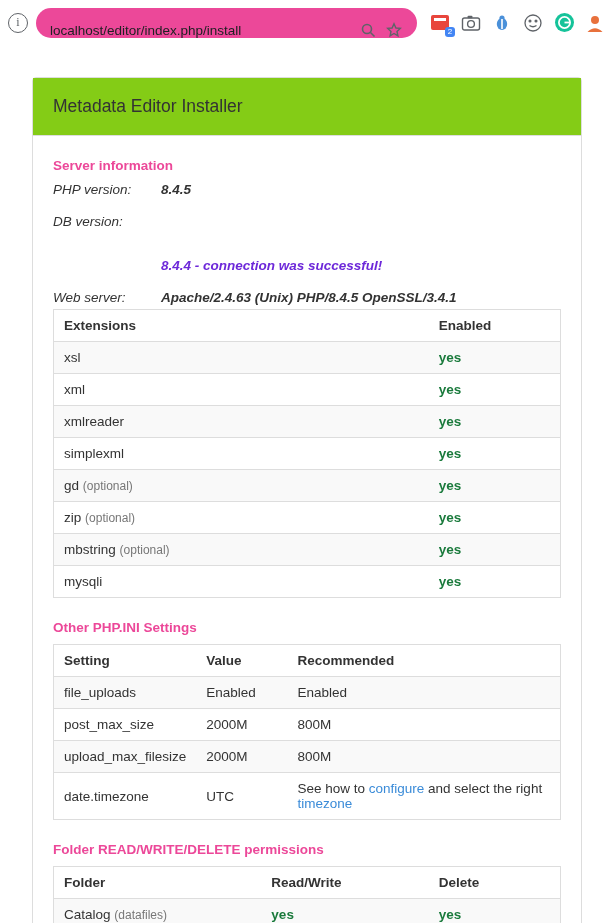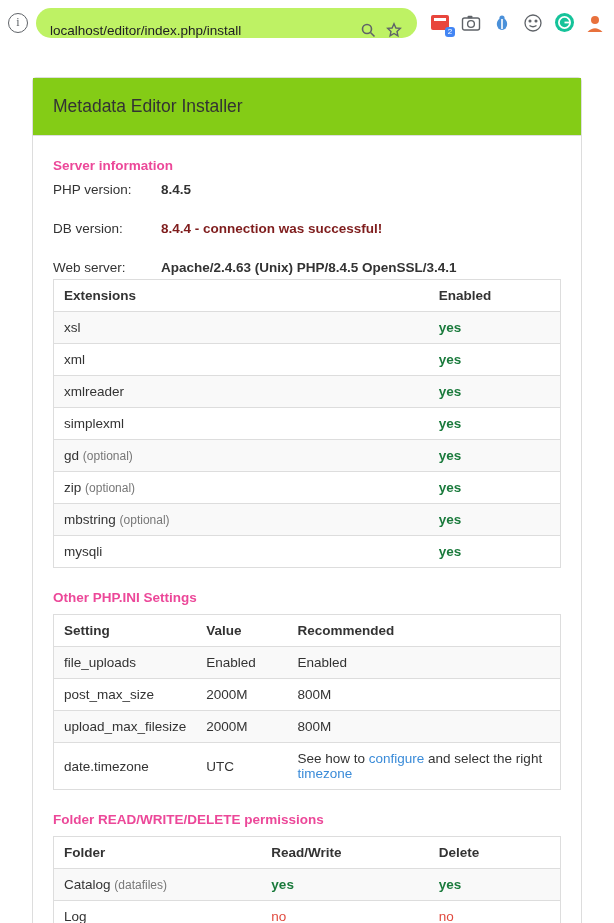--- a/index.html
+++ b/index.html
@@ -25,21 +25,21 @@
     border: 1.5px solid #5f6368;
     border-radius: 50%;
     display: flex; align-items: center; justify-content: center;
     font-size: 12px; color: #5f6368;
     flex: 0 0 auto;
     font-family: "Liberation Serif", serif;
   }
   .omnibox {
     flex: 1 1 auto;
     height: 30px;
-    background: #bef264;
+    background: #ec4899;
     border-radius: 16px;
     display: flex;
     align-items: center;
     padding: 15px 10px 0 14px;
     min-width: 0;
   }
   .omnibox .url {
     flex: 1 1 auto;
     font-size: 13.5px;
     color: #202124;
@@ -103,28 +103,29 @@
     font-size: 13.5px;
     font-weight: bold;
     color: #ec4899;
     margin: 0 0 9px 0;
   }
   h3.section.spaced { margin-top: 22px; }
 
   .info-grid {
     display: grid;
     grid-template-columns: 108px 1fr;
-    row-gap: 24px;
+    row-gap: 17px;
     font-size: 13.5px;
     color: #333;
     margin-bottom: 4px;
+    font-style: italic;
   }
   .info-grid .lbl { color: #333; }
   .info-grid .val { font-weight: bold; color: #333; }
-  .info-grid .val.ok { color: #7f1d1d; }
+  .info-grid .val.ok { color: #6d28d9; margin-top: 44px; }
 
   table.t {
     width: 100%;
     border-collapse: collapse;
     font-size: 13.5px;
     color: #333;
     border: 1px solid #dddddd;
   }
   table.t th {
     text-align: left;

